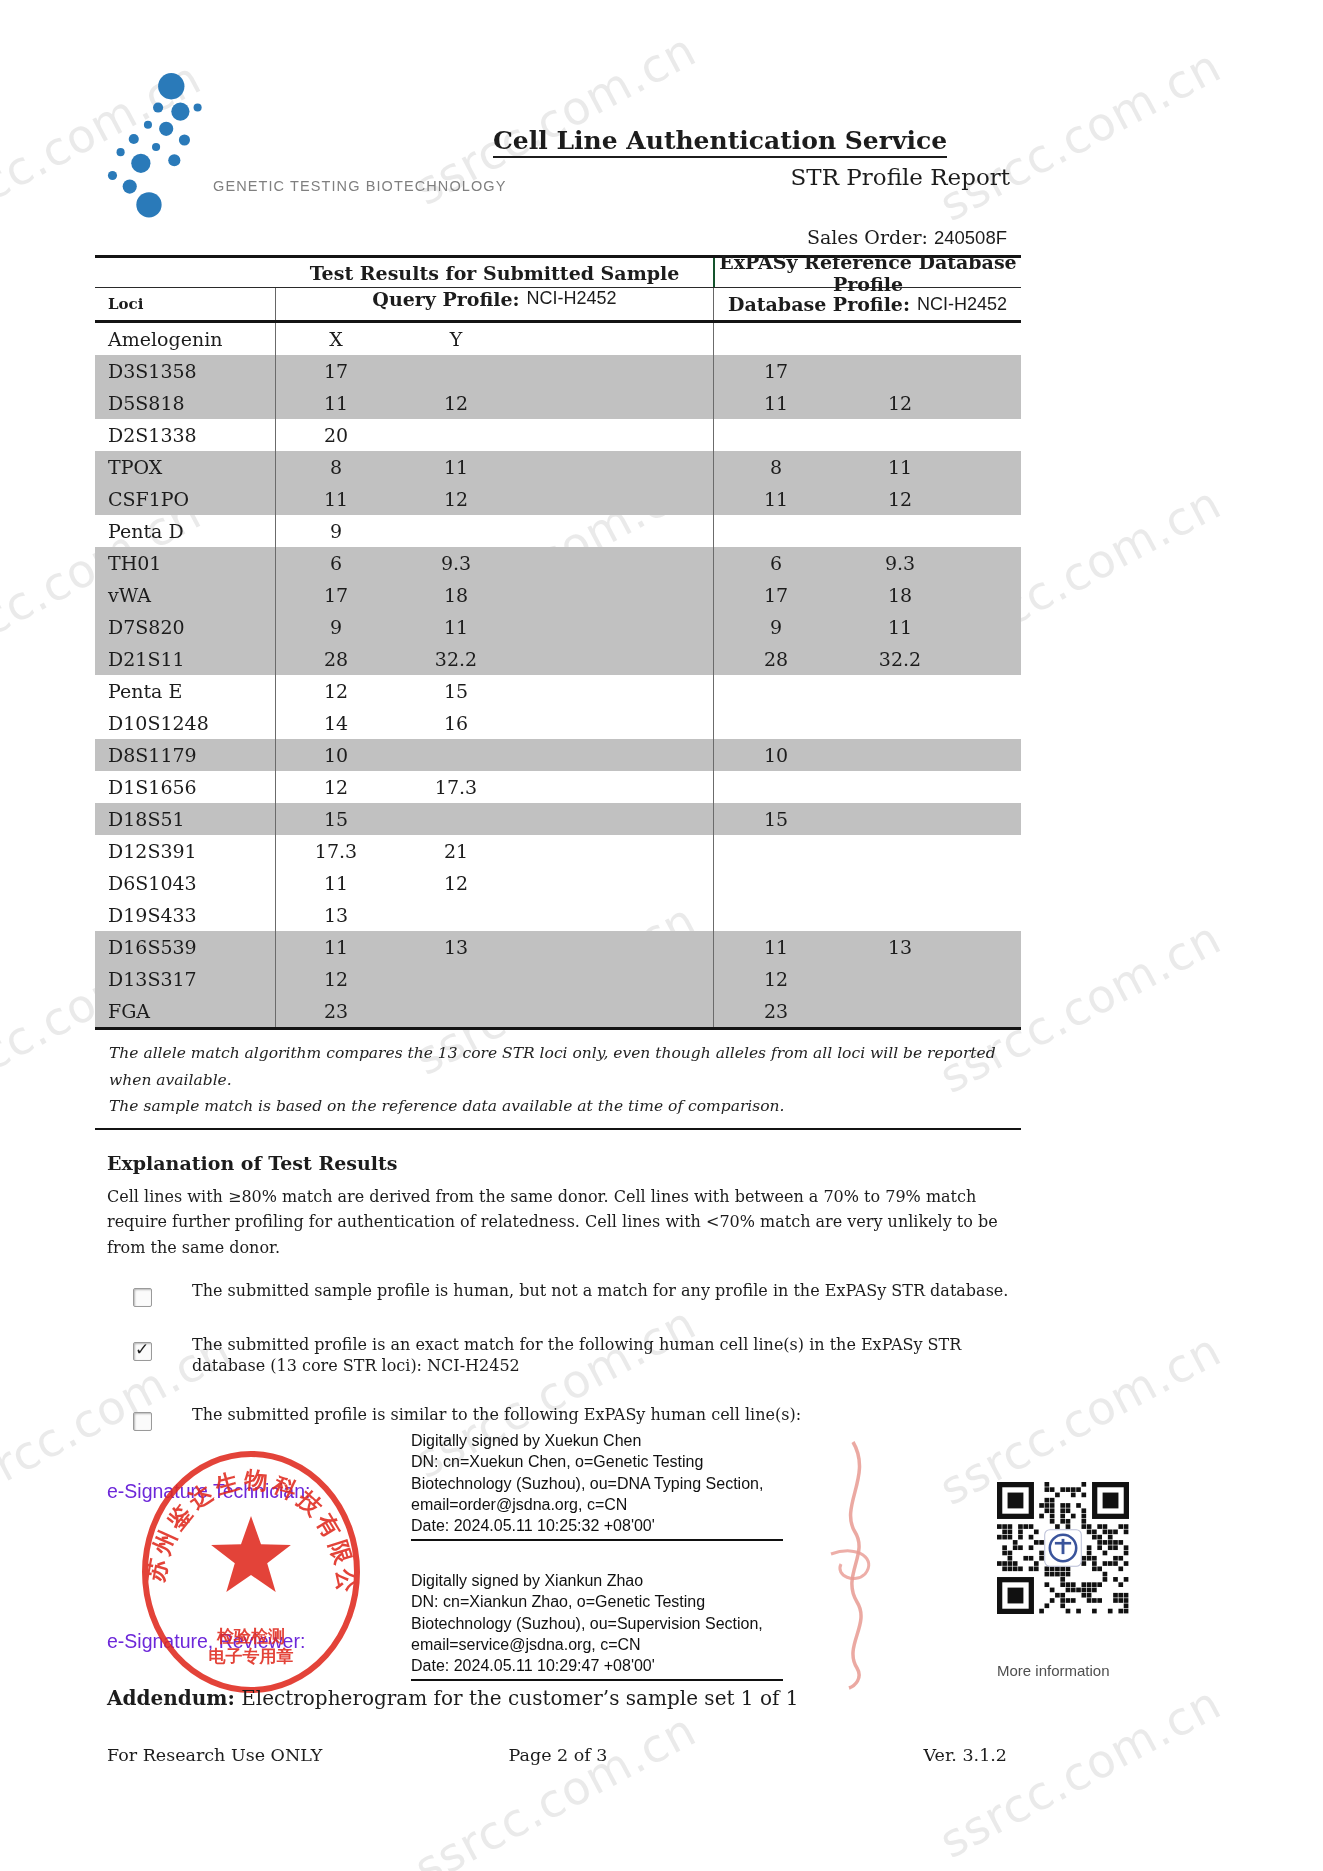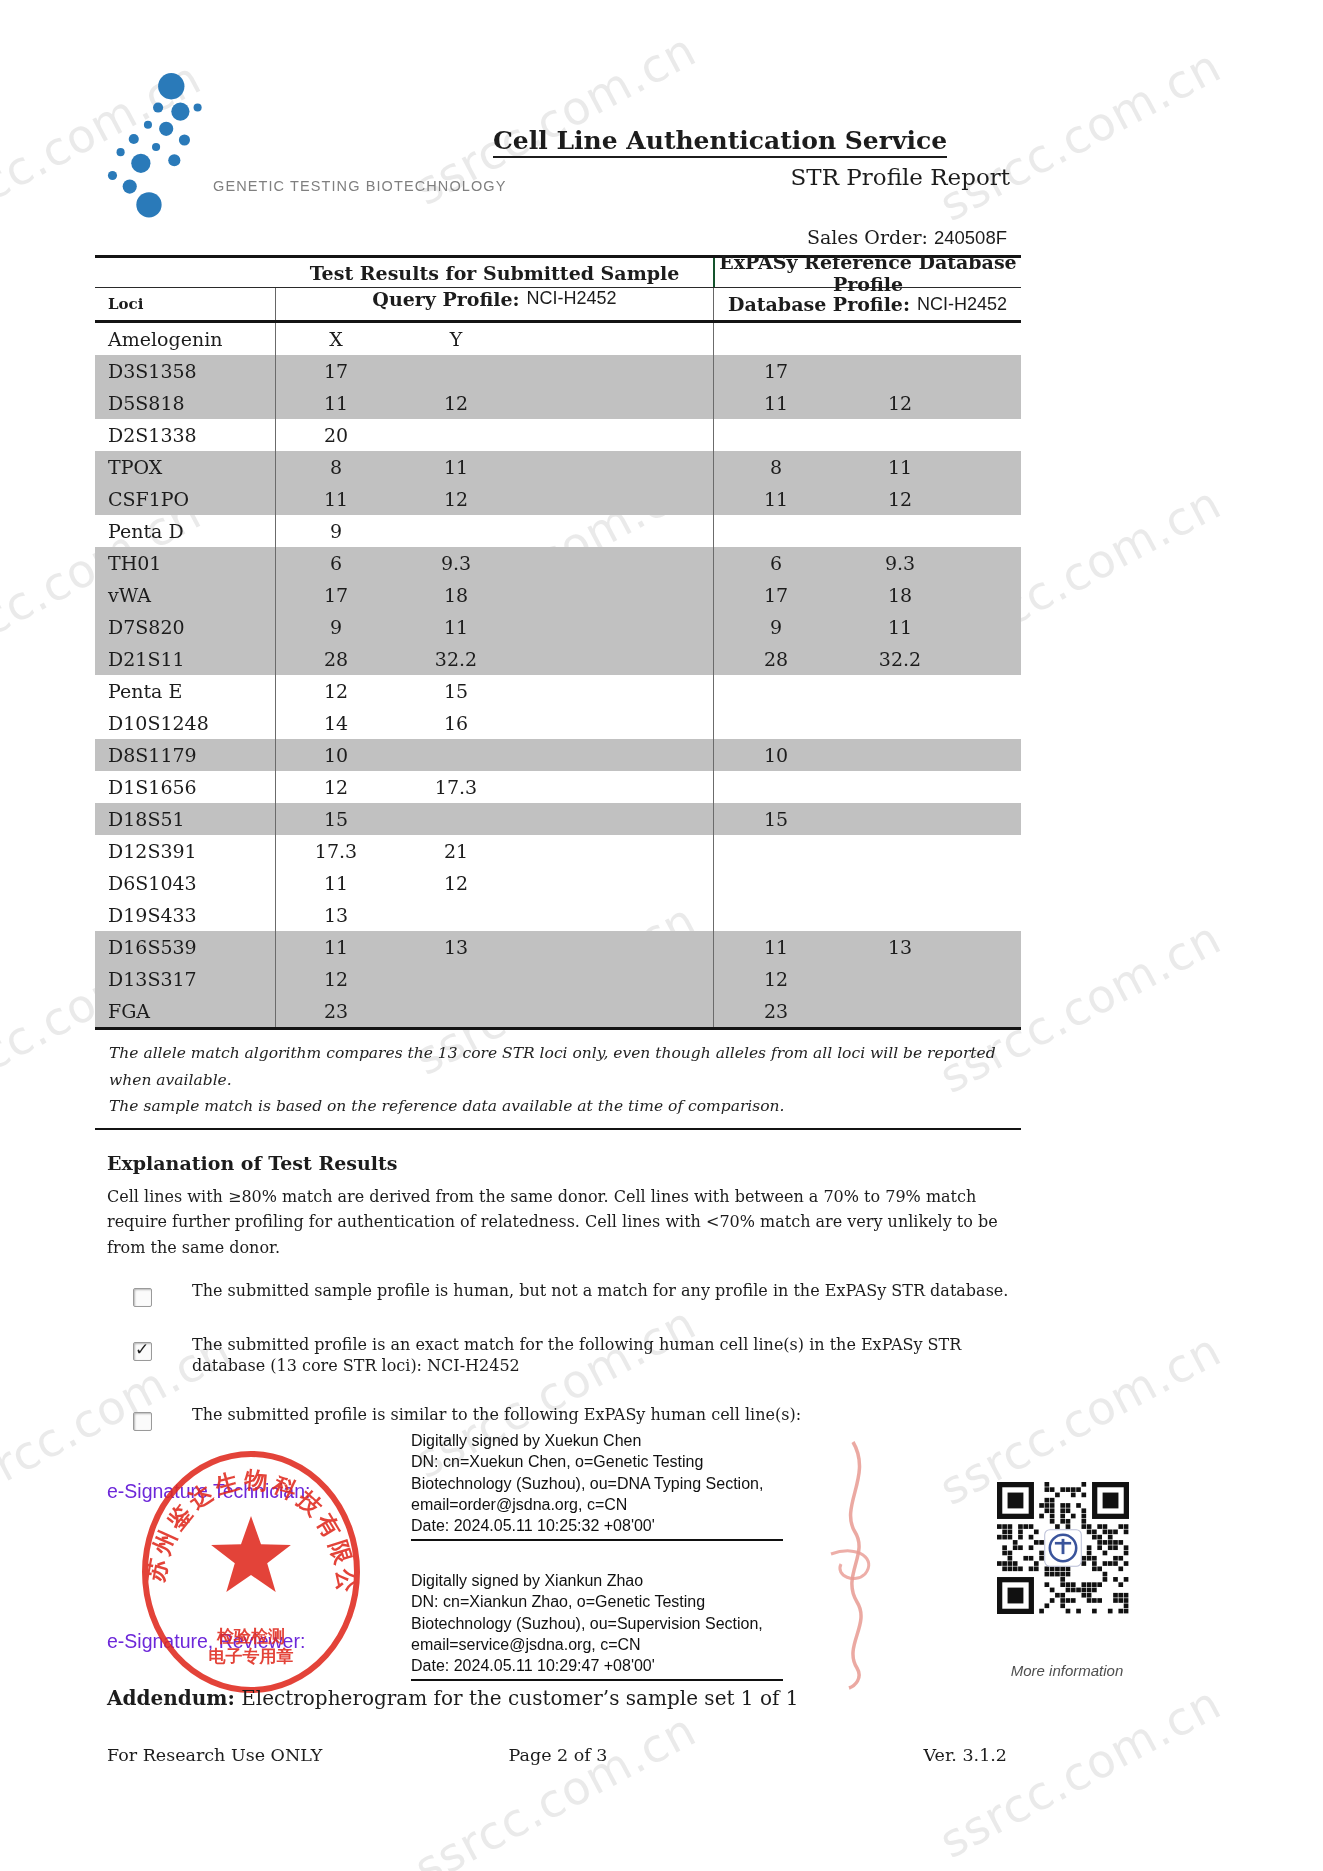--- a/index.html
+++ b/index.html
@@ -74,22 +74,22 @@
   .sig-block{
     position:absolute;left:316px;width:372px;font-family:"Liberation Sans", sans-serif;
     font-size:16px;line-height:1.33;color:#111;border-bottom:2px solid #111;padding-bottom:3px;z-index:2;
   }
   .sig-block.one{top:2px;}
   .sig-block.two{top:142px;}
   .flourish{position:absolute;left:716px;top:8px;width:80px;height:256px;z-index:3;}
   
   .qr-wrap{position:absolute;left:997px;top:1482px;width:140px;z-index:2;}
   .qr-caption{
-    margin-top:44px;text-align:center;font-family:"Liberation Sans", sans-serif;
-    font-size:15px;color:#4f4f4f;font-style:italic;
+    margin-top:44px;text-align:left;font-family:"Liberation Sans", sans-serif;
+    font-size:15px;color:#4f4f4f;
   }
   
   .addendum{position:absolute;left:95px;top:1686px;padding-left:12px;font-size:20px;z-index:2;}
   .addendum .bold{font-weight:bold;}
   .footer{position:absolute;left:95px;top:1745px;width:926px;font-size:17.5px;z-index:2;}
   .footer .f-left{position:absolute;left:12px;}
   .footer .f-center{position:absolute;left:403px;width:120px;text-align:center;}
   .footer .f-right{position:absolute;right:14px;}
 </style>
 </head>

